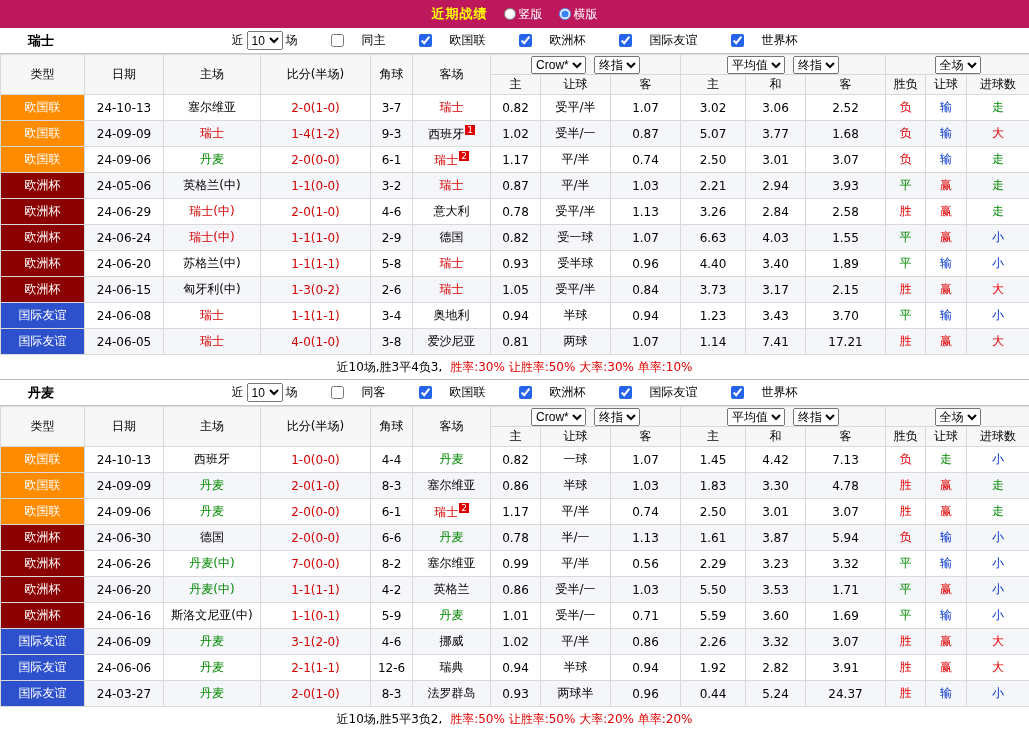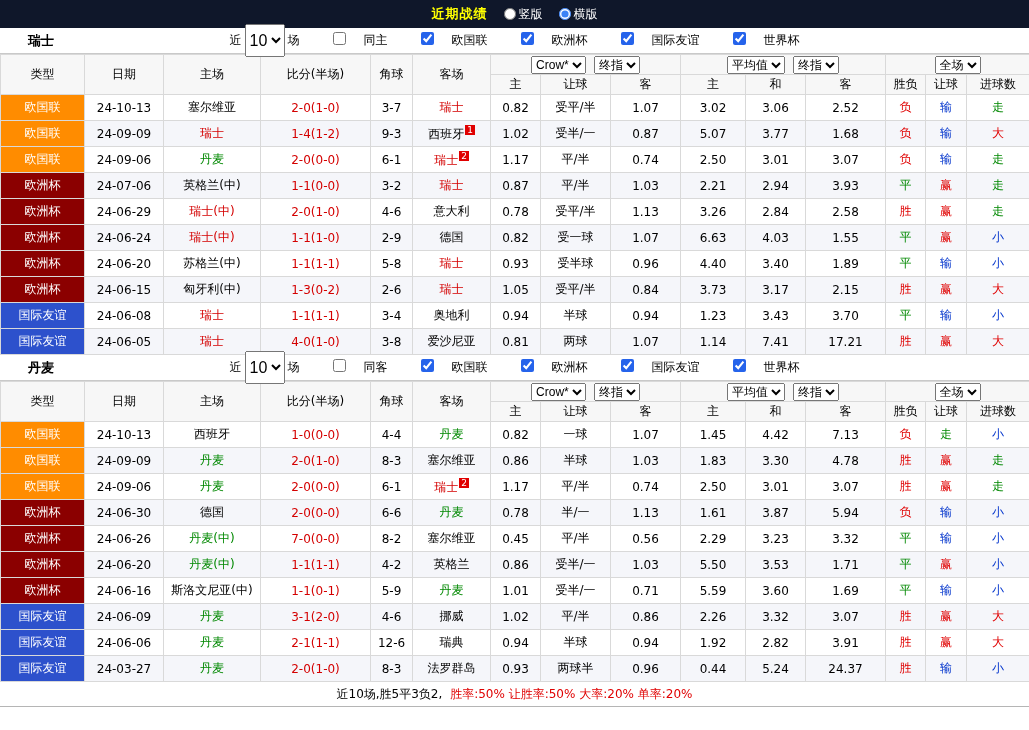--- a/index.html
+++ b/index.html
@@ -1,28 +1,28 @@
 <!DOCTYPE html>
 <html><head>
 <meta charset="utf-8">
 <style>
   * { margin:0; padding:0; box-sizing:border-box; }
   html,body { background:#fff; }
   body { width:1029px; font-family:"DejaVu Sans","Liberation Sans",sans-serif; font-size:12px; color:#000; }
 
-  .topbar { height:28px; background:#0f172a; display:flex; align-items:center; justify-content:center; gap:16px; color:#fff; }
+  .topbar { height:28px; background:#be185d; display:flex; align-items:center; justify-content:center; gap:16px; color:#fff; }
   .topbar .title { color:#ffff00; font-weight:bold; font-size:13px; letter-spacing:1px; }
   .radio-label { display:inline-flex; align-items:center; gap:3px; cursor:pointer; font-size:12px; }
   .radio-label input { accent-color:#3b82f6; width:12px; height:12px; }
 
   .filterbar { position:relative; height:26px; display:flex; align-items:center; justify-content:center; border-bottom:1px solid #c9c9c9; background:#fff; }
   .teamname { position:absolute; left:28px; top:0; line-height:26px; font-weight:bold; font-size:13px; }
   .filters { display:flex; align-items:center; gap:3px; }
-  .filters select { font-size:16px; height:33px; }
-  .chk { display:inline-flex; align-items:flex-start; gap:18px; cursor:pointer;margin-left:30px; }
+  .filters select { font-size:12px; height:19px; }
+  .chk { display:inline-flex; align-items:center; gap:18px; cursor:pointer;margin-left:30px; }
   .chk input { width:13px; height:13px; accent-color:#2563eb; }
 
   table { width:1029px; table-layout:fixed; border-collapse:collapse; }
   th,td { border:1px solid #d9d9d9; text-align:center; white-space:nowrap; overflow:hidden; padding:0; font-weight:normal; }
   thead tr { height:20px; background:#f7f7f7; }
   thead select { font-size:12px; height:18px; margin:0 2px; vertical-align:middle; }
   tbody tr { height:26px; background:#fff; }
   tbody tr:nth-child(even) { background:#f5f6fa; }
 
   td.lg { color:#fff; }
@@ -181,21 +181,21 @@
           <td>0.74</td>
           <td>2.50</td>
           <td>3.01</td>
           <td>3.07</td>
           <td class="c-r">负</td>
           <td class="c-b">输</td>
           <td class="c-g">走</td>
         </tr>
         <tr>
           <td class="lg lg-m">欧洲杯</td>
-          <td>24-07-06</td>
+          <td>24-05-06</td>
           <td><span>英格兰(中)</span></td>
           <td class="score">1-1(0-0)</td>
           <td>3-2</td>
           <td><span class="t-r">瑞士</span></td>
           <td>0.87</td>
           <td>平/半</td>
           <td>1.03</td>
           <td>2.21</td>
           <td>2.94</td>
           <td>3.93</td>
@@ -300,20 +300,24 @@
           <td>1.07</td>
           <td>1.14</td>
           <td>7.41</td>
           <td>17.21</td>
           <td class="c-r">胜</td>
           <td class="c-r">赢</td>
           <td class="c-r">大</td>
         </tr>
       </tbody>
   </table>
+  <div class="summary">
+    <span>近10场,胜3平4负3,</span>
+    <span class="red">胜率:30% 让胜率:50% 大率:30% 单率:10%</span>
+  </div>
 </section>
 
 <section>
   <div class="filterbar">
     <span class="teamname">丹麦</span>
     <div class="filters">
       <span>近</span>
       <select><option>10</option></select>
       <span>场</span>
       <label class="chk">
@@ -457,21 +461,21 @@
           <td class="c-b">输</td>
           <td class="c-b">小</td>
         </tr>
         <tr>
           <td class="lg lg-m">欧洲杯</td>
           <td>24-06-26</td>
           <td><span class="t-g">丹麦(中)</span></td>
           <td class="score">7-0(0-0)</td>
           <td>8-2</td>
           <td><span>塞尔维亚</span></td>
-          <td>0.45</td>
+          <td>0.99</td>
           <td>平/半</td>
           <td>0.56</td>
           <td>2.29</td>
           <td>3.23</td>
           <td>3.32</td>
           <td class="c-g">平</td>
           <td class="c-b">输</td>
           <td class="c-b">小</td>
         </tr>
         <tr>

